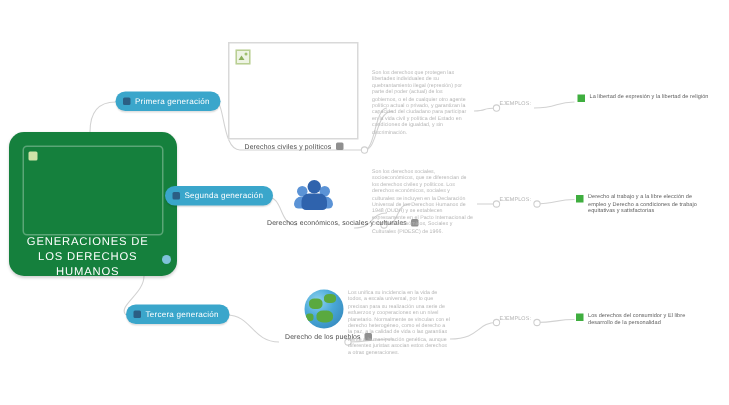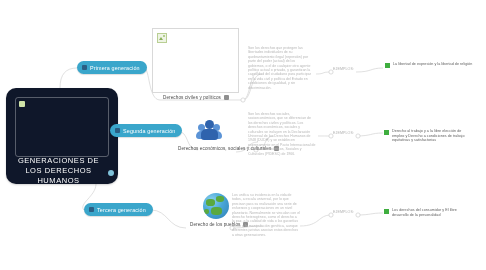--- a/index.html
+++ b/index.html
@@ -7,21 +7,21 @@
     width:486px;height:270px;overflow:hidden;background:#ffffff;
     font-family:"Liberation Sans","DejaVu Sans",sans-serif;
     -webkit-font-smoothing:antialiased;
   }
   #canvas{position:relative;width:486px;height:270px;}
   #wires{position:absolute;left:0;top:0;width:486px;height:270px;}
 
   
   .root{
     position:absolute;left:6px;top:88px;width:112px;height:96px;
-    background:#0f172a;border-radius:10px;
+    background:#15803d;border-radius:10px;
     box-shadow:0 1px 2px rgba(0,0,0,.18);
   }
   .root .inner-frame{
     position:absolute;left:9px;top:9px;right:9px;height:58px;
     border:1px solid rgba(255,255,255,.30);border-radius:3px;
   }
   .root .sticky{
     position:absolute;left:13px;top:13px;width:6px;height:6px;
     background:#cfe3a8;border-radius:1px;
   }

